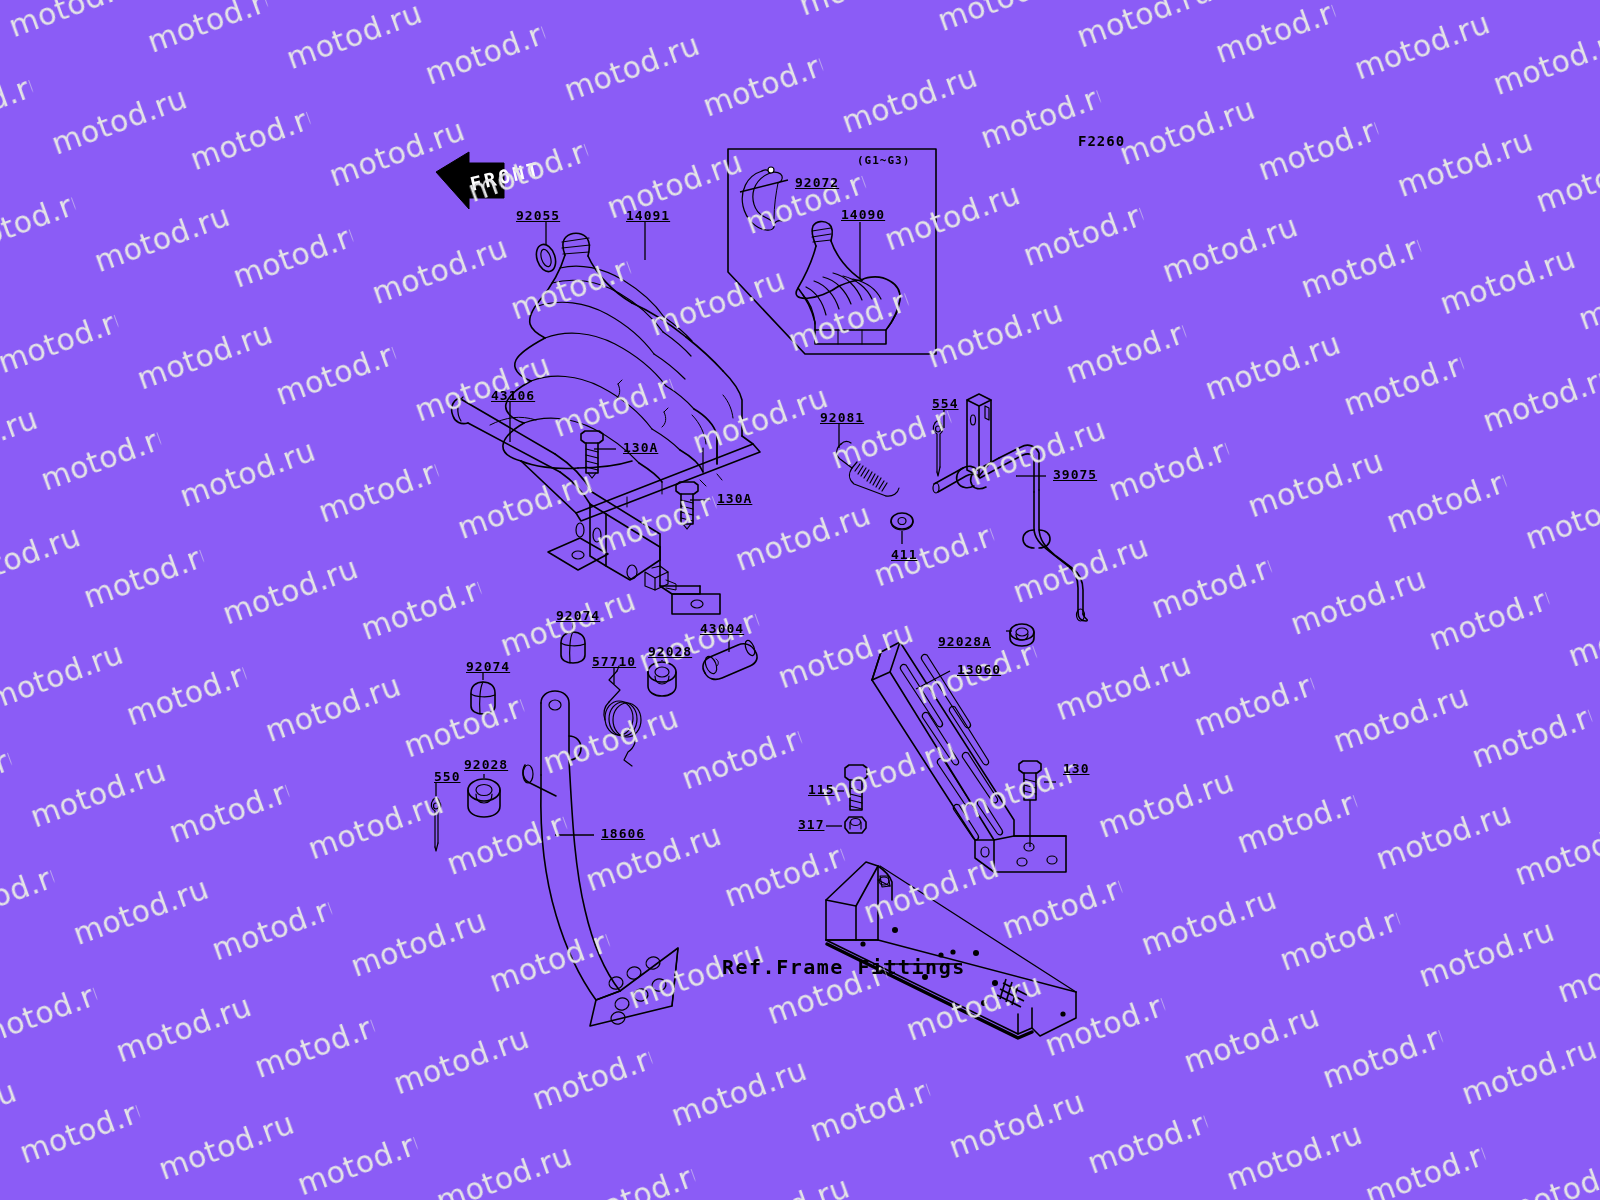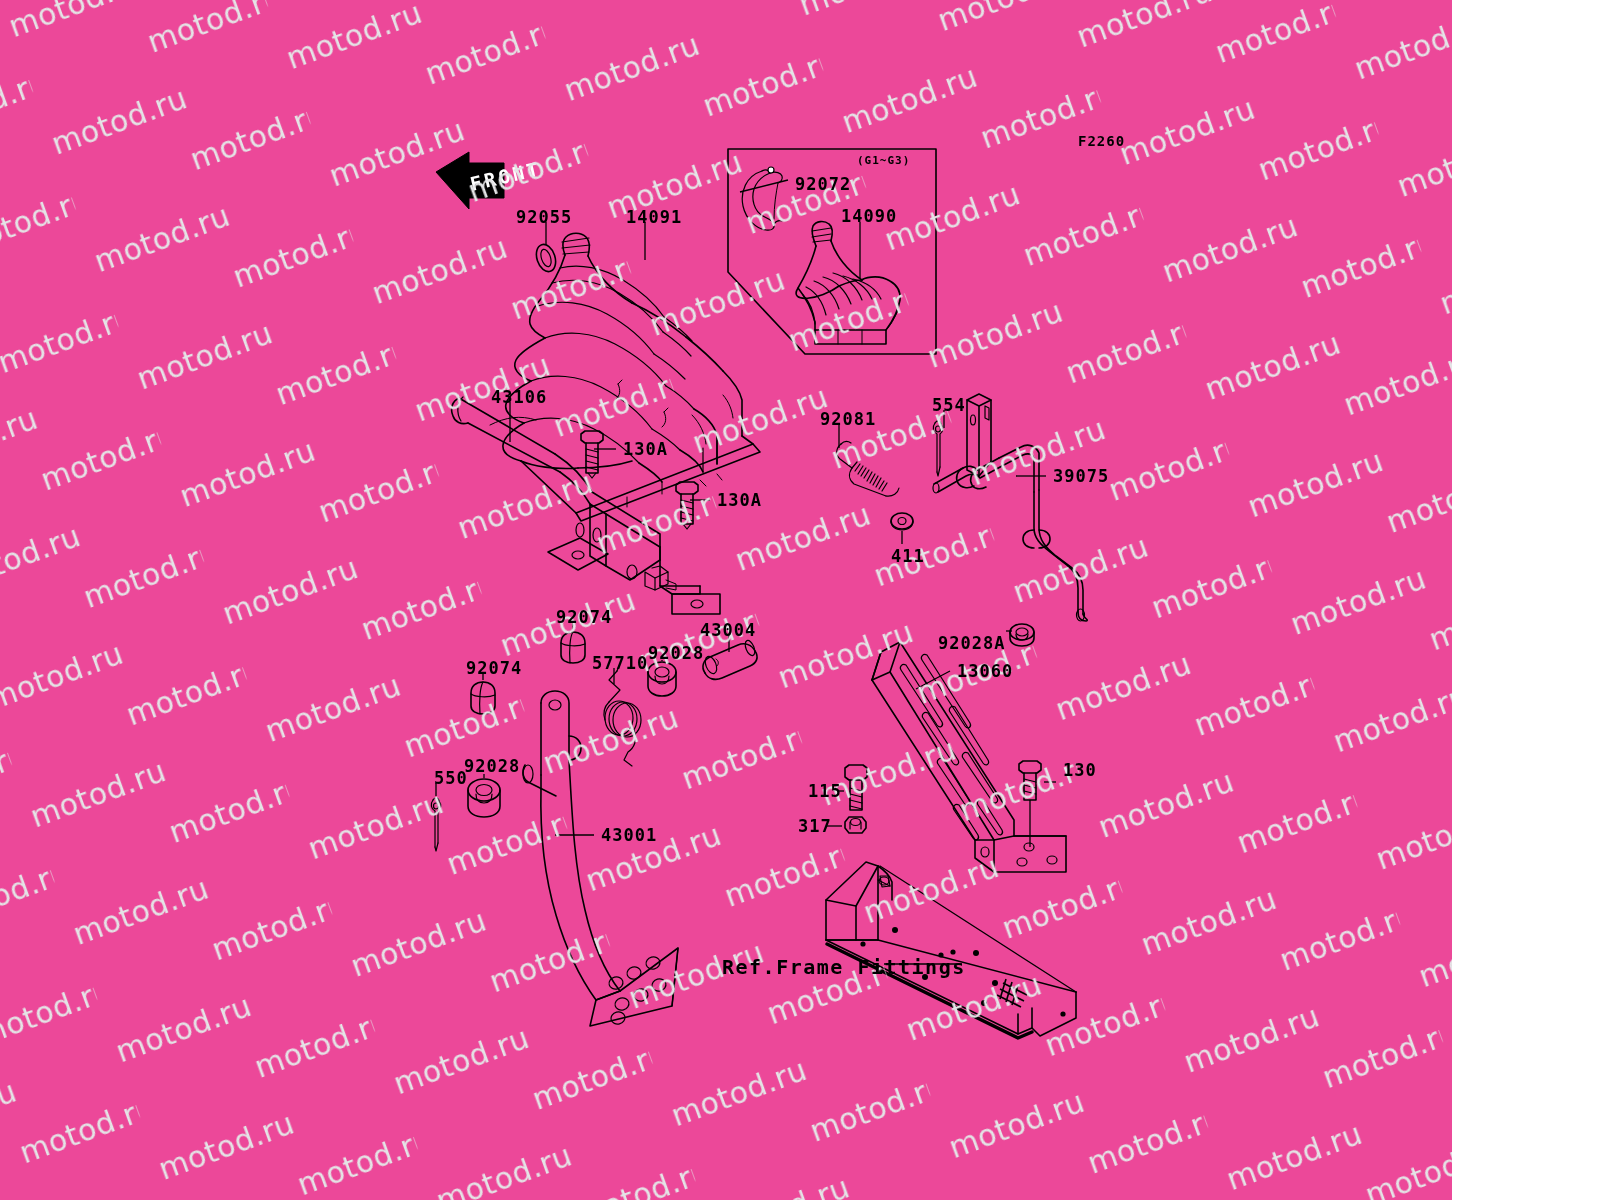--- a/index.html
+++ b/index.html
@@ -1,23 +1,23 @@
 <!DOCTYPE html>
 <html><head>
 <meta charset="utf-8">
 <style>
   html, body {
     margin: 0; padding: 0;
     background: #ffffff;
   }
   #page {
     position: relative;
-    width: 1452px;
+    width: 1600px;
     height: 1200px;
-    background: #ec4899;
+    background: #8b5cf6;
     overflow: hidden;
     font-family: "DejaVu Sans Mono", monospace;
   }
   
   #watermark {
     position: absolute;
     left: 0; top: 0;
     width: 1600px; height: 1200px;
     pointer-events: none;
     z-index: 5;
@@ -38,26 +38,27 @@
   }
   #labels {
     position: absolute;
     left: 0; top: 0;
     width: 1600px; height: 1200px;
     z-index: 8;
   }
   .part-label {
     position: absolute;
     font-family: "DejaVu Sans Mono", monospace;
-    font-size: 17px;
+    font-size: 13px;
     font-weight: bold;
     color: #000000;
     white-space: nowrap;
     letter-spacing: 1px;
     line-height: 1;
+    text-decoration: underline;
   }
   .diagram-code {
     position: absolute;
     font-family: "DejaVu Sans Mono", monospace;
     font-size: 14px;
     font-weight: bold;
     color: #000000;
     letter-spacing: 1px;
   }
   .inset-tag {
@@ -530,20 +531,20 @@
     <div class="part-label" style="left:891px; top:548px;">411</div>
     <div class="part-label" style="left:938px; top:622px;margin-top:13px;">92028A</div>
     <div class="part-label" style="left:957px; top:663px;">13060</div>
     <div class="part-label" style="left:556px; top:609px;">92074</div>
     <div class="part-label" style="left:700px; top:622px;">43004</div>
     <div class="part-label" style="left:592px; top:655px;">57710</div>
     <div class="part-label" style="left:648px; top:645px;">92028</div>
     <div class="part-label" style="left:466px; top:660px;">92074</div>
     <div class="part-label" style="left:434px; top:770px;">550</div>
     <div class="part-label" style="left:464px; top:758px;">92028</div>
-    <div class="part-label" style="left:601px; top:827px;">43001</div>
+    <div class="part-label" style="left:601px; top:827px;">18606</div>
     <div class="part-label" style="left:808px; top:783px;">115</div>
     <div class="part-label" style="left:798px; top:818px;">317</div>
     <div class="part-label" style="left:1063px; top:762px;">130</div>
 
   </div>
 
 </div>
 
 </body></html>

